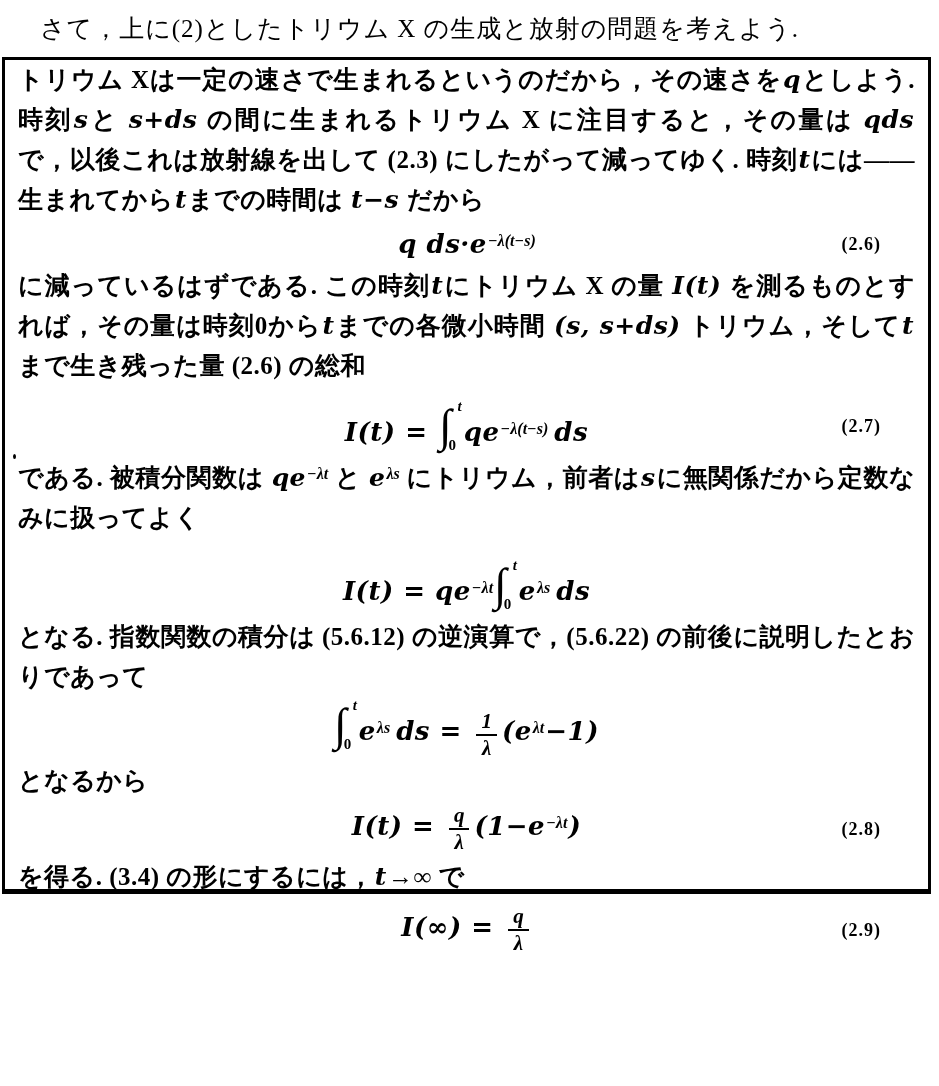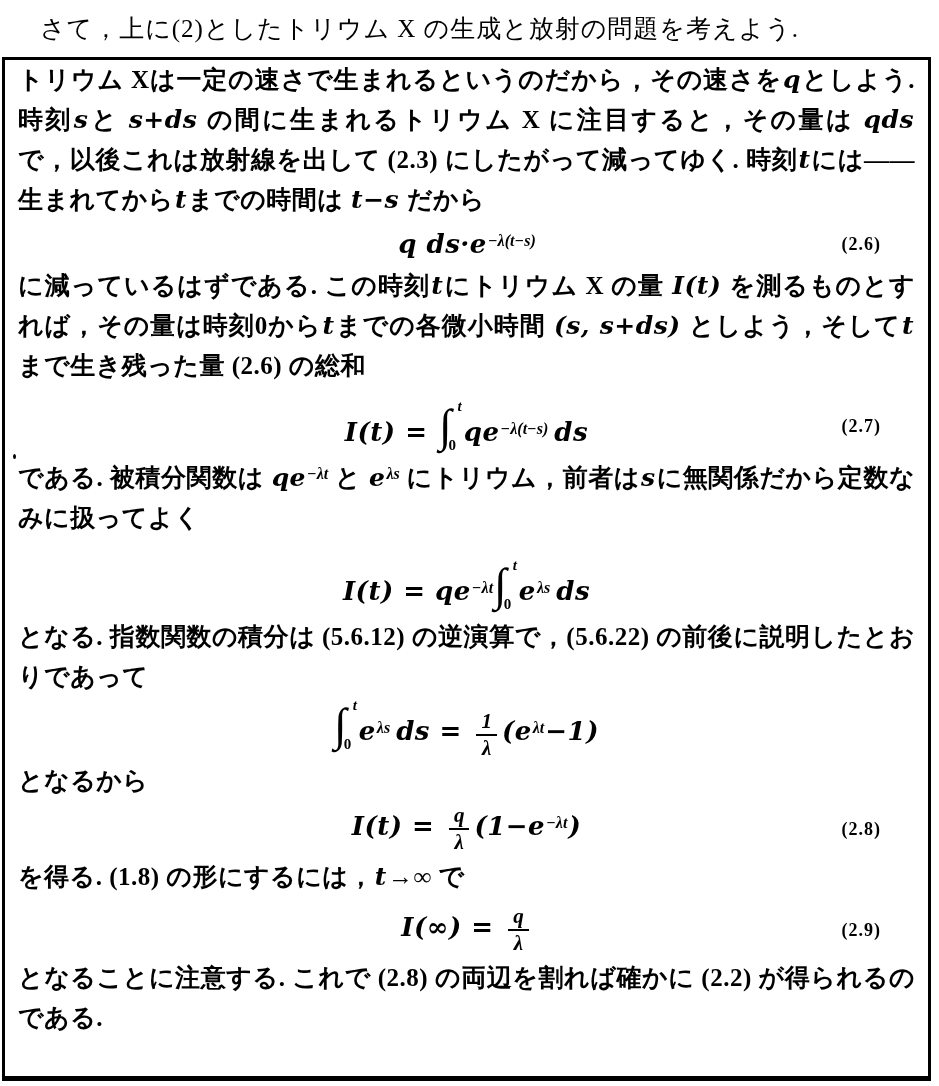--- a/index.html
+++ b/index.html
@@ -7,21 +7,21 @@
     width:939px;height:1086px;position:relative;overflow:hidden;
     background:#ffffff;color:#000000;
     font-family:"Liberation Serif","DejaVu Serif",serif;
   }
   .header{
     position:absolute;top:12px;left:40px;right:10px;
     font-size:25px;font-weight:normal;letter-spacing:1px;
     white-space:nowrap;
   }
   .box{
-    position:absolute;left:2px;top:57px;width:929px;height:1024px;
+    position:absolute;left:2px;top:57px;width:929px;height:837px;
     box-sizing:border-box;
     border:3px solid #000;border-bottom-width:5px;
     background:#fff;
   }
   .content{padding:0 13px 0 13px;position:relative;}
   p.para{
     margin:0;font-size:25px;line-height:40px;font-weight:bold;
     text-align:justify;letter-spacing:0.5px;
   }
   .v{font-style:italic;font-family:"DejaVu Serif",serif;padding:0 1px;}
@@ -67,21 +67,21 @@
   <div class="speck"></div>
   <div class="content">
 
     <p class="para"><span>トリウム Xは一定の速さで生まれるというのだから，その速さを</span><i class="v">q</i><span>としよう. 時刻</span><i class="v">s</i><span>と </span><i class="v">s+ds</i><span> の間に生まれるトリウム X に注目すると，その量は </span><i class="v">qds</i><span> で，以後これは放射線を出して (2.3) にしたがって減ってゆく. 時刻</span><i class="v">t</i><span>には——生</span><span>まれてから</span><i class="v">t</i><span>までの時間は </span><i class="v">t−s</i><span> だから</span></p>
 
     <div class="eqrow h44 mt2">
       <span class="eqbody"><i class="v">q ds·e</i><sup class="s">−λ(t−s)</sup></span>
       <span class="eqnum">(2.6)</span>
     </div>
 
-    <p class="para mt12"><span>に減っているはずである. この時刻</span><i class="v">t</i><span>にトリウム X の量 </span><i class="v">I(t)</i><span> を測るものとすれば，その量は時刻0から</span><i class="v">t</i><span>までの各微小時間 </span><i class="v">(s, s+ds)</i><span> としよう，そして</span><i class="v">t</i><span>まで生き残った量 (2.6) の総和</span></p>
+    <p class="para mt12"><span>に減っているはずである. この時刻</span><i class="v">t</i><span>にトリウム X の量 </span><i class="v">I(t)</i><span> を測るものとすれば，その量は時刻0から</span><i class="v">t</i><span>までの各微小時間 </span><i class="v">(s, s+ds)</i><span> トリウム，そして</span><i class="v">t</i><span>まで生き残った量 (2.6) の総和</span></p>
 
     <div class="eqrow h64 mt8">
       <span class="eqbody"><i class="v">I(t) = </i><span class="intwrap">
             <span class="intsym">∫</span>
             <span class="bounds">
               <span class="bt">t</span>
               <span class="bb">0</span>
             </span>
           </span><i class="v">qe</i><sup class="s">−λ(t−s)</sup><i class="v ds">ds</i></span>
       <span class="eqnum">(2.7)</span>
@@ -117,26 +117,25 @@
     <p class="para"><span>となるから</span></p>
 
     <div class="eqrow h56">
       <span class="eqbody"><i class="v">I(t) = </i><span class="frac">
             <span class="fn">q</span>
             <span class="fd">λ</span>
           </span><i class="v">(1−e</i><sup class="s">−λt</sup><i class="v">)</i></span>
       <span class="eqnum">(2.8)</span>
     </div>
 
-    <p class="para"><span>を得る. (1.8) の形にするには，</span><i class="v">t</i><span>→∞ で</span></p>
+    <p class="para"><span>を得る. (3.4) の形にするには，</span><i class="v">t</i><span>→∞ で</span></p>
 
     <div class="eqrow h56 mt5">
       <span class="eqbody"><i class="v">I(∞) = </i><span class="frac">
             <span class="fn">q</span>
             <span class="fd">λ</span>
           </span></span>
       <span class="eqnum">(2.9)</span>
     </div>
 
-    <p class="para mt12"><span>となることに注意する. これで (2.8) の両辺を割れば確かに (2.2) が得られるのである.</span></p>
 
   </div>
 </div>
 
 </body></html>

